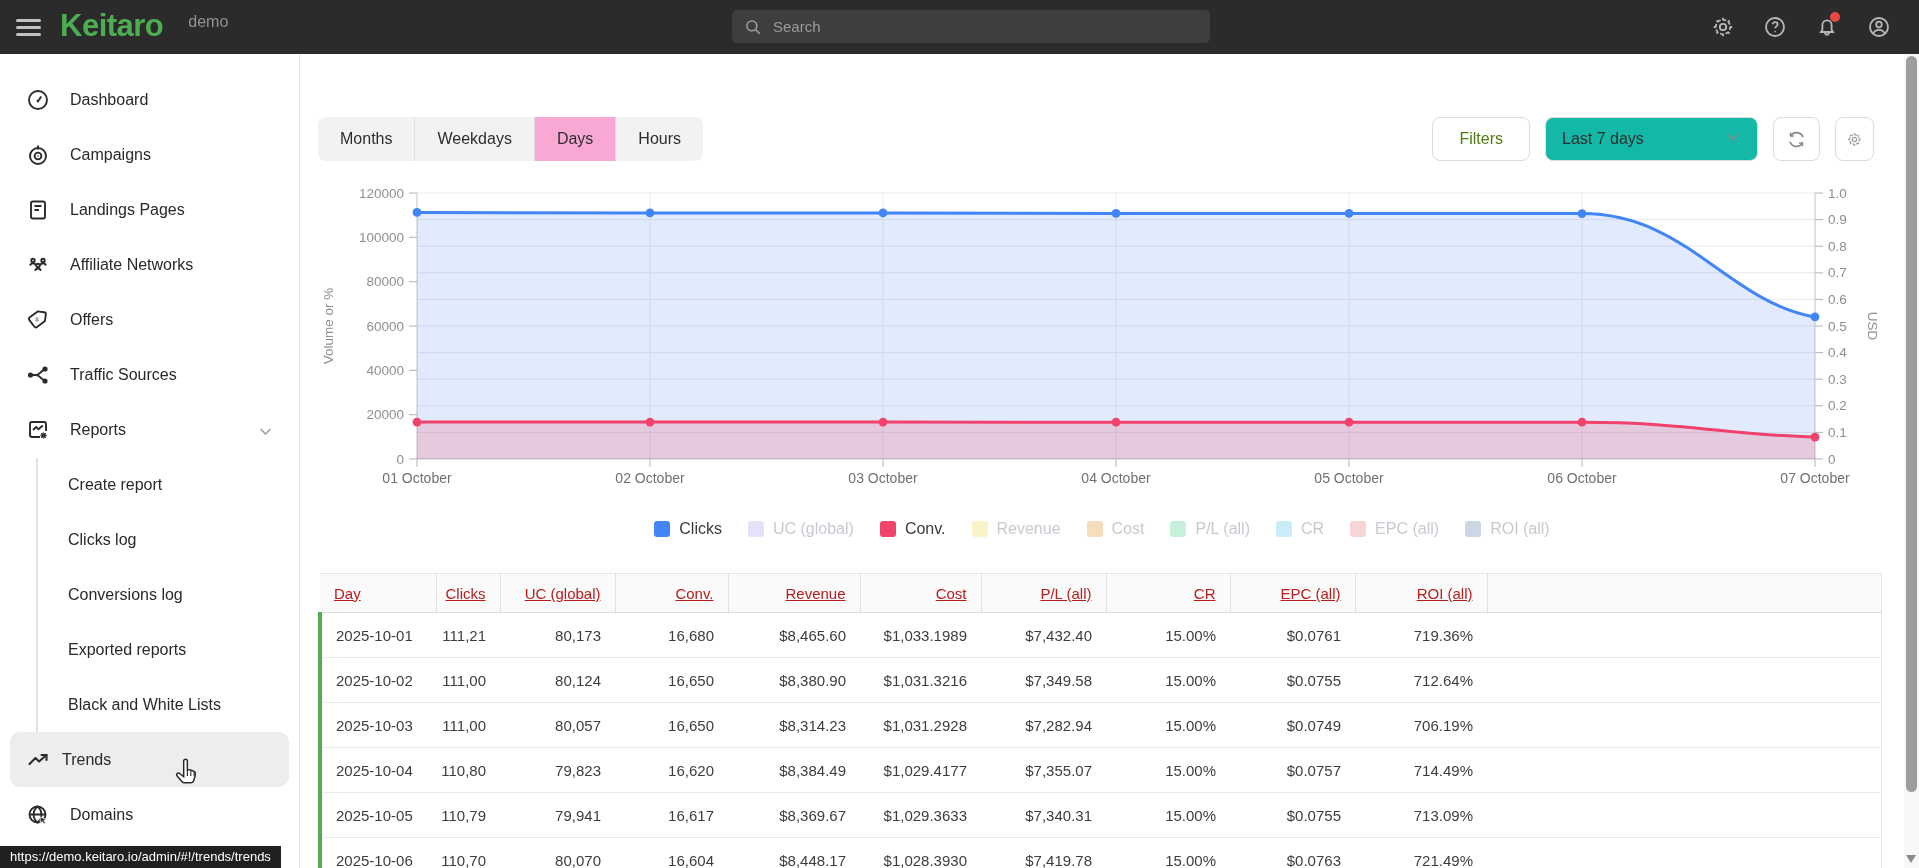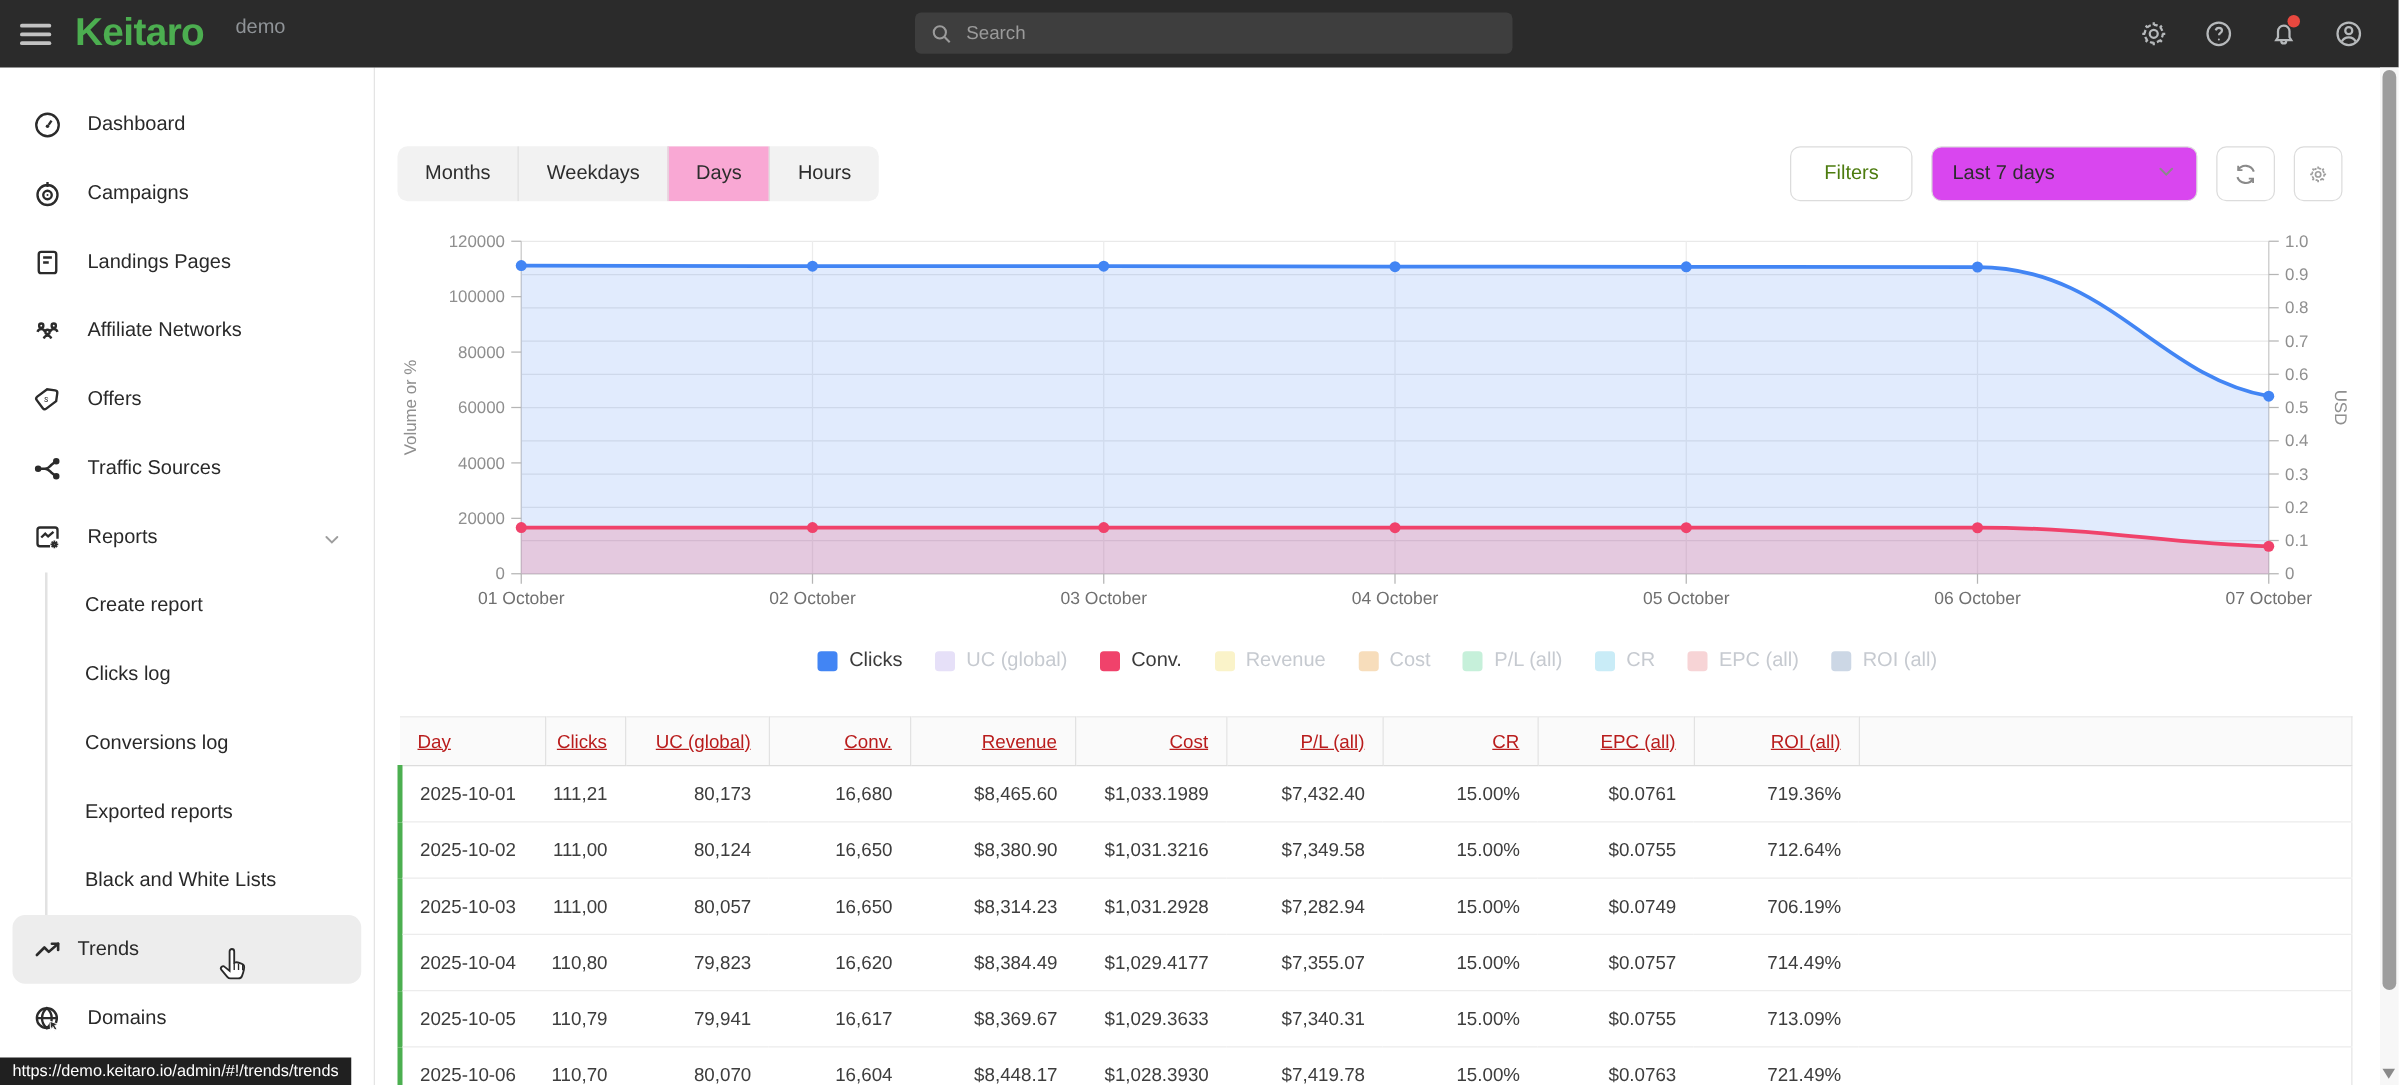--- a/index.html
+++ b/index.html
@@ -33,21 +33,21 @@
 
   
   .content { position:absolute; left:300px; top:54px; width:1604px; bottom:0; background:#fff; overflow:hidden;margin-top:30px; }
   .toolbar { margin:33px 30px 0 18px; height:44px; display:flex; align-items:center; justify-content:space-between; }
   .tabs { display:flex; background:#f2f2f2; border-radius:8px; overflow:hidden; }
   .tab { height:44px; line-height:44px; padding:0 22px; font-size:16px; color:#2d2d2d; border-left:1px solid #dfdfdf; cursor:pointer; }
   .tab:first-child { border-left:none; }
   .tab.active { background:#f9a8d4; }
   .toolbar-right { display:flex; align-items:center; gap:15px; }
   .btn { height:44px; padding:0 26px; background:#fff; border:1px solid #dcdcdc; border-radius:8px; font-size:16px; color:#4d7c0f; font-family:"Liberation Sans", sans-serif; cursor:pointer; }
-  .select { height:44px; width:213px; background:#d946ef; border:1px solid #dcdcdc; border-radius:8px; display:flex; align-items:center; padding:0 16px; font-size:16px; color:#2d2d2d; cursor:pointer; }
+  .select { height:44px; width:213px; background:#14b8a6; border:1px solid #dcdcdc; border-radius:8px; display:flex; align-items:center; padding:0 16px; font-size:16px; color:#2d2d2d; cursor:pointer; }
   .select .chevron { margin-left:auto; }
   .iconbtn { height:44px; background:#fff; border:1px solid #dcdcdc; border-radius:8px; display:flex; align-items:center; justify-content:center; cursor:pointer; }
   .iconbtn.refresh { width:47px; }
   .iconbtn.cog { width:39px; }
 
   .chartwrap { position:relative; margin-top:19px; height:320px; }
   .chartwrap svg { display:block; }
 
   .legend { margin-top:16px; height:26px; display:flex; align-items:center; justify-content:center; gap:26px; }
   .lg-item { display:flex; align-items:center; gap:9px; font-size:16px; color:#3b3b3b; cursor:pointer; }

